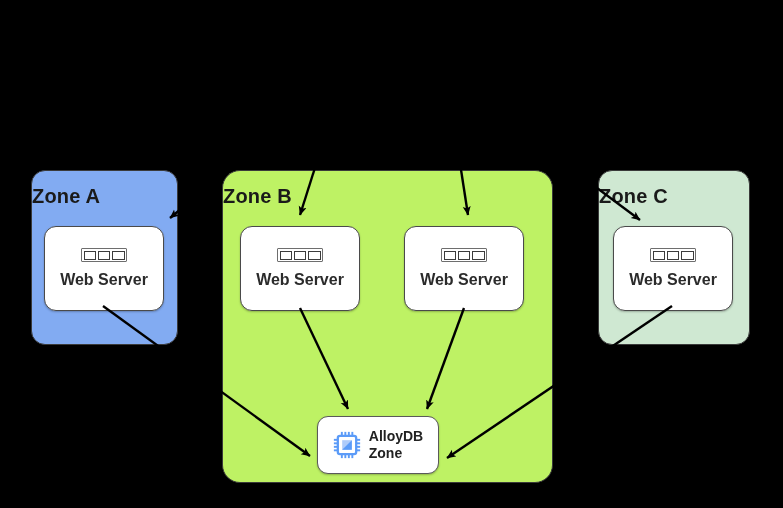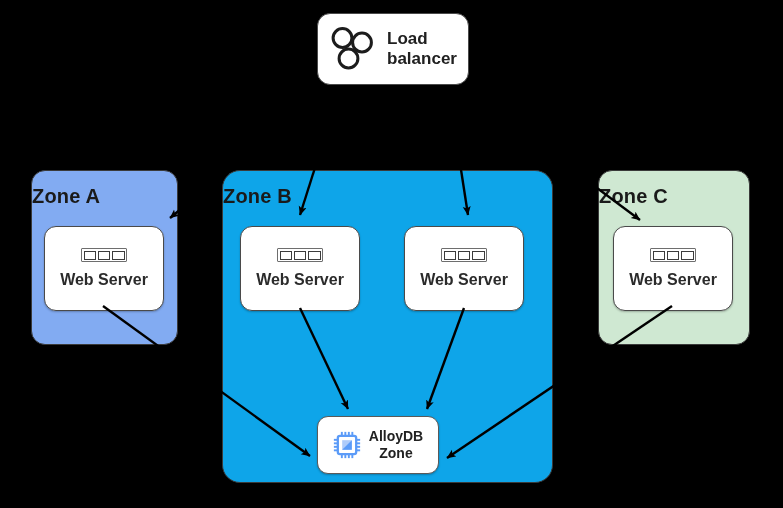--- a/index.html
+++ b/index.html
@@ -41,21 +41,21 @@
     font-weight: bold;
     color: #1a1a1a;
     letter-spacing: 0.2px;
   }
   #zone-a {
     left: 31px; top: 170px; width: 147px; height: 175px;
     background: #82ABF2;
   }
   #zone-b {
     left: 222px; top: 170px; width: 331px; height: 313px;
-    background: #0ea5e9;
+    background: #bef264;
     border-radius: 18px;
   }
   #zone-c {
     left: 598px; top: 170px; width: 152px; height: 175px;
     background: #CFE8D2;
   }
   
   .card {
     position: absolute;
     background: #FFFFFF;
@@ -125,21 +125,21 @@
     gap: 8px;
     border-radius: 11px;
     border: 1.4px solid #5a5a5a;
   }
   .chip-icon { width: 28px; height: 28px; flex: 0 0 auto; }
   .alloy-label {
     font-size: 14px;
     font-weight: bold;
     color: #222222;
     line-height: 1.2;
-    text-align: center;
+    text-align: left;
   }
 </style>
 </head>
 <body>
 
 <div id="canvas">
 
   <div class="zone" id="zone-a">
     <div class="zone-title" style="top:14px;">Zone A</div>
   </div>
@@ -165,31 +165,20 @@
       <line x1="449" y1="92" x2="468" y2="215"></line>
       <line x1="468" y1="92" x2="640" y2="220"></line>
 
       <line x1="103" y1="306" x2="310" y2="456"></line>
       <line x1="300" y1="308" x2="348" y2="409"></line>
       <line x1="464" y1="308" x2="427" y2="409"></line>
       <line x1="672" y1="306" x2="447" y2="458"></line>
     </g>
   </svg>
 
-  <div class="card" id="load-balancer">
-    <svg class="lb-icon" viewBox="0 0 48 48">
-      <circle cx="13.5" cy="13" r="9.4" fill="none" stroke="#1c1c1c" stroke-width="3"></circle>
-      <circle cx="33" cy="17.5" r="9.4" fill="none" stroke="#1c1c1c" stroke-width="3"></circle>
-      <circle cx="19.5" cy="33.5" r="9.4" fill="none" stroke="#1c1c1c" stroke-width="3"></circle>
-    </svg>
-    <div class="lb-label">
-      <div>Load</div>
-      <div>balancer</div>
-    </div>
-  </div>
 
   <div class="card ws-card" id="ws-a">
     <div class="server-icon">
       <i></i>
         <i></i>
         <i></i>
     </div>
     <div class="card-label">Web Server</div>
   </div>
 

